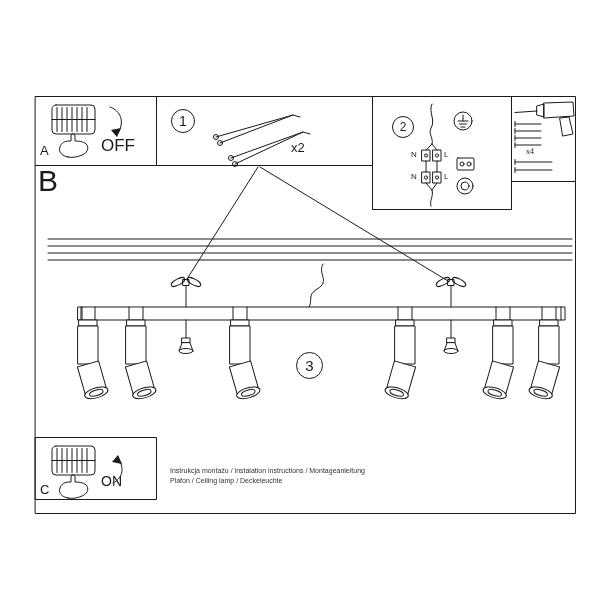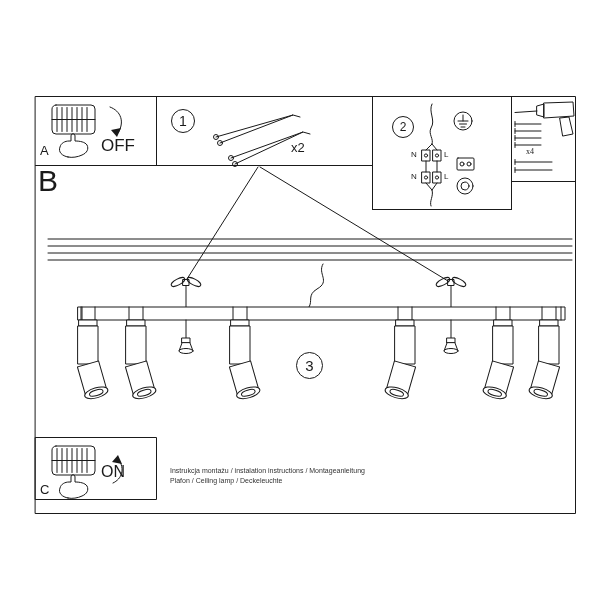--- a/index.html
+++ b/index.html
@@ -17,21 +17,21 @@
   .num-1   { left:171px; top:109px; width:24px; height:24px; font-size:14px; }
   .lbl-x2  { left:291px; top:141px; font-size:13px;text-align:right; }
   .num-2   { left:392px; top:116px; width:22px; height:22px; font-size:12px; }
   .lbl-n-top { left:411px; top:151px; font-size:8px; }
   .lbl-l-top { left:444px; top:151px; font-size:8px; }
   .lbl-n-bot { left:411px; top:173px; font-size:8px; }
   .lbl-l-bot { left:444px; top:173px; font-size:8px; }
   .lbl-x4  { left:526px; top:148px; font-size:8px;font-family:Liberation Serif, serif; }
   .num-3   { left:296px; top:352px; width:27px; height:27px; font-size:15px; }
   .lbl-c   { left:40px;  top:483px; font-size:13px; }
-  .lbl-on  { left:101px; top:464px; font-size:16px; }
+  .lbl-on  { left:101px; top:474px; font-size:14px; }
   .footer-1 { left:170px; top:467px; font-size:7px; color:#333333; }
   .footer-2 { left:170px; top:477px; font-size:7px; color:#333333; }
 </style>
 </head>
 <body>
 
 <div class="page">
 
   <svg width="610" height="610" viewBox="0 0 610 610">
     <defs>

